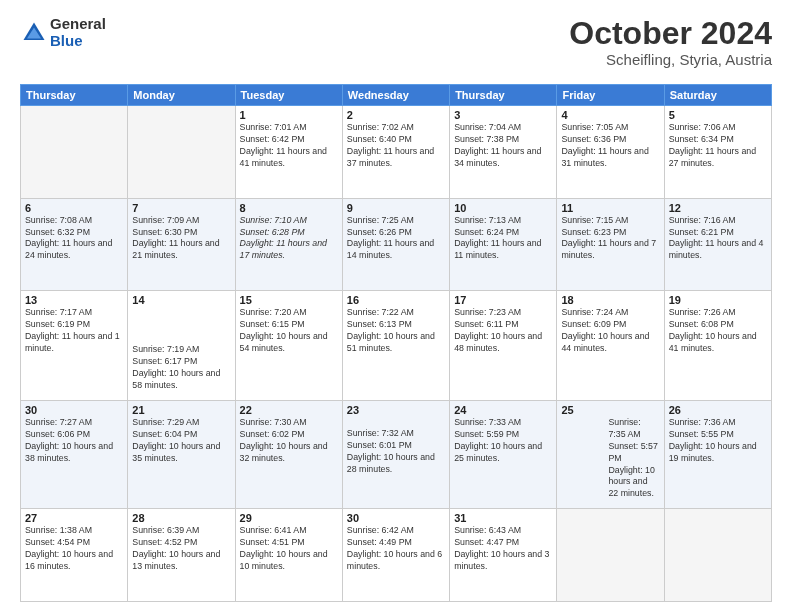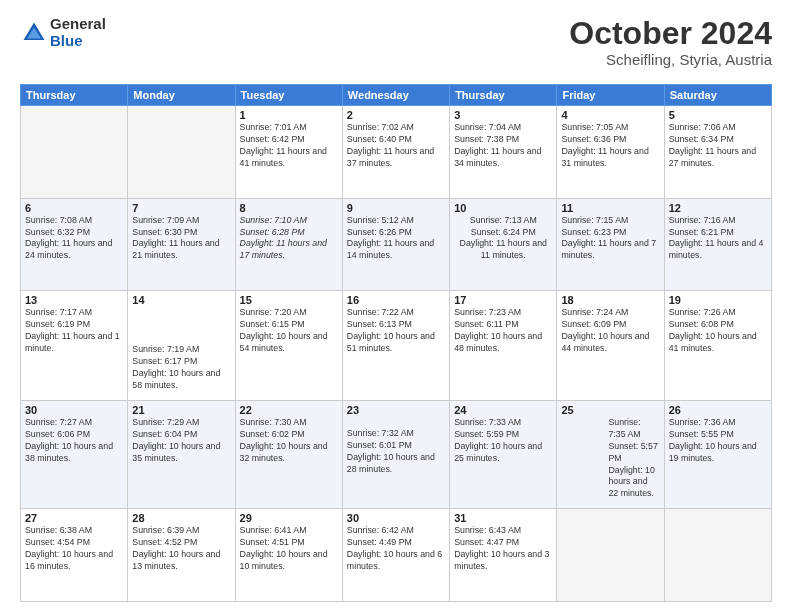--- a/index.html
+++ b/index.html
@@ -184,27 +184,27 @@
 Daylight: 11 hours and 21 minutes.</div>
           </td>
           <td>
             <span class="day-num">8</span>
             <div class="day-info" style="white-space: pre-line; font-style: italic;">Sunrise: 7:10 AM
 Sunset: 6:28 PM
 Daylight: 11 hours and 17 minutes.</div>
           </td>
           <td>
             <span class="day-num">9</span>
-            <div class="day-info" style="white-space: pre-line;">Sunrise: 5:12 AM
+            <div class="day-info" style="white-space: pre-line;">Sunrise: 7:25 AM
 Sunset: 6:26 PM
 Daylight: 11 hours and 14 minutes.</div>
           </td>
           <td>
             <span class="day-num">10</span>
-            <div class="day-info" style="white-space: pre-line; text-align: center;">Sunrise: 7:13 AM
+            <div class="day-info" style="white-space: pre-line;">Sunrise: 7:13 AM
 Sunset: 6:24 PM
 Daylight: 11 hours and 11 minutes.</div>
           </td>
           <td>
             <span class="day-num">11</span>
             <div class="day-info" style="white-space: pre-line;">Sunrise: 7:15 AM
 Sunset: 6:23 PM
 Daylight: 11 hours and 7 minutes.</div>
           </td>
           <td>
@@ -298,21 +298,21 @@
           <td>
             <span class="day-num">26</span>
             <div class="day-info" style="white-space: pre-line;">Sunrise: 7:36 AM
 Sunset: 5:55 PM
 Daylight: 10 hours and 19 minutes.</div>
           </td>
         </tr>
         <tr>
           <td>
             <span class="day-num">27</span>
-            <div class="day-info" style="white-space: pre-line;">Sunrise: 6:38 AM
+            <div class="day-info" style="white-space: pre-line;">Sunrise: 1:38 AM
 Sunset: 4:54 PM
 Daylight: 10 hours and 16 minutes.</div>
           </td>
           <td>
             <span class="day-num">28</span>
             <div class="day-info" style="white-space: pre-line;">Sunrise: 6:39 AM
 Sunset: 4:52 PM
 Daylight: 10 hours and 13 minutes.</div>
           </td>
           <td>

